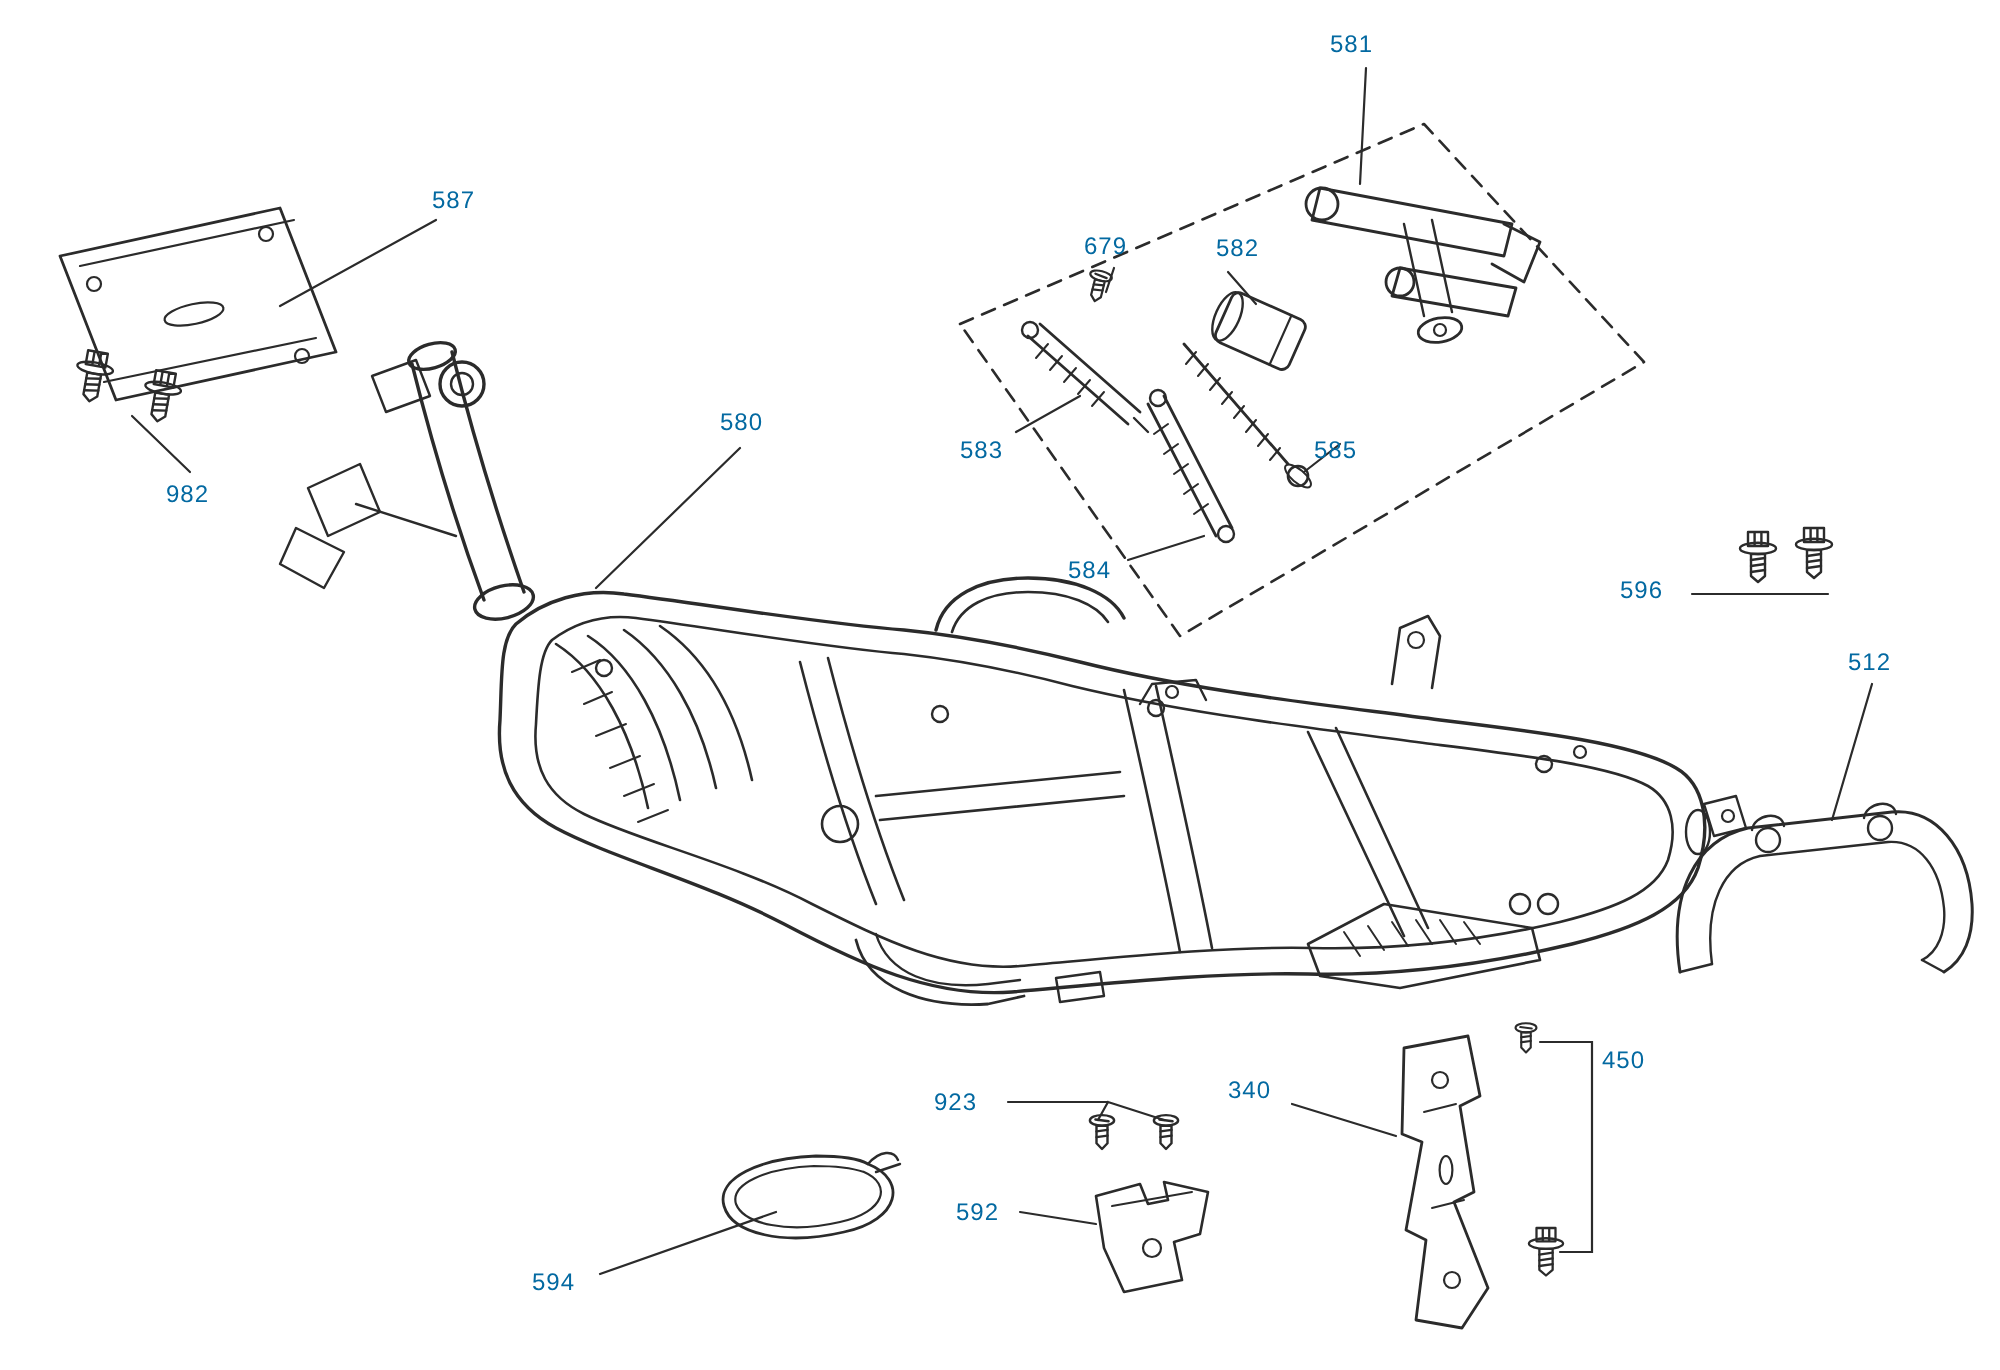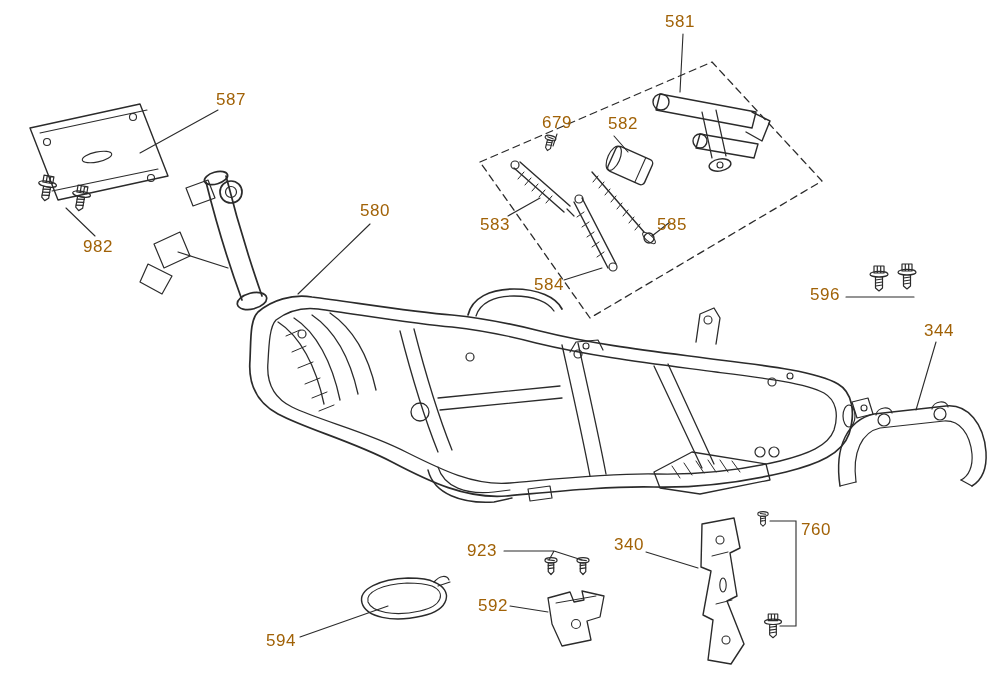--- a/index.html
+++ b/index.html
@@ -2,21 +2,21 @@
 <html><head>
 <meta charset="utf-8">
 <style>
   html,body{margin:0;padding:0;background:#ffffff;}
   .stage{
     position:relative;width:1000px;height:685px;background:#ffffff;
     font-family:"Liberation Sans",sans-serif;overflow:hidden;
   }
   .stage svg{position:absolute;left:0;top:0;}
   .part-label{
-    position:absolute;font-size:17px;line-height:20px;color:#a16207;
+    position:absolute;font-size:12px;line-height:20px;color:#0369a1;
     letter-spacing:.5px;user-select:none;white-space:nowrap;
   }
 </style>
 </head>
 <body>
 
 <div class="stage">
 
   <svg width="1000" height="685" viewBox="0 0 1000 685">
     <defs>
@@ -217,19 +217,19 @@
   <div class="part-label" style="left:216px;top:90px">587</div>
   <div class="part-label" style="left:83px;top:237px">982</div>
   <div class="part-label" style="left:360px;top:201px">580</div>
   <div class="part-label" style="left:665px;top:12px">581</div>
   <div class="part-label" style="left:542px;top:113px">679</div>
   <div class="part-label" style="left:608px;top:114px">582</div>
   <div class="part-label" style="left:480px;top:215px">583</div>
   <div class="part-label" style="left:534px;top:275px">584</div>
   <div class="part-label" style="left:657px;top:215px">585</div>
   <div class="part-label" style="left:810px;top:285px">596</div>
-  <div class="part-label" style="left:924px;top:321px">344</div>
+  <div class="part-label" style="left:924px;top:321px">512</div>
   <div class="part-label" style="left:614px;top:535px">340</div>
-  <div class="part-label" style="left:801px;top:520px">760</div>
+  <div class="part-label" style="left:801px;top:520px">450</div>
   <div class="part-label" style="left:467px;top:541px">923</div>
   <div class="part-label" style="left:478px;top:596px">592</div>
   <div class="part-label" style="left:266px;top:631px">594</div>
 </div>
 
 </body></html>

